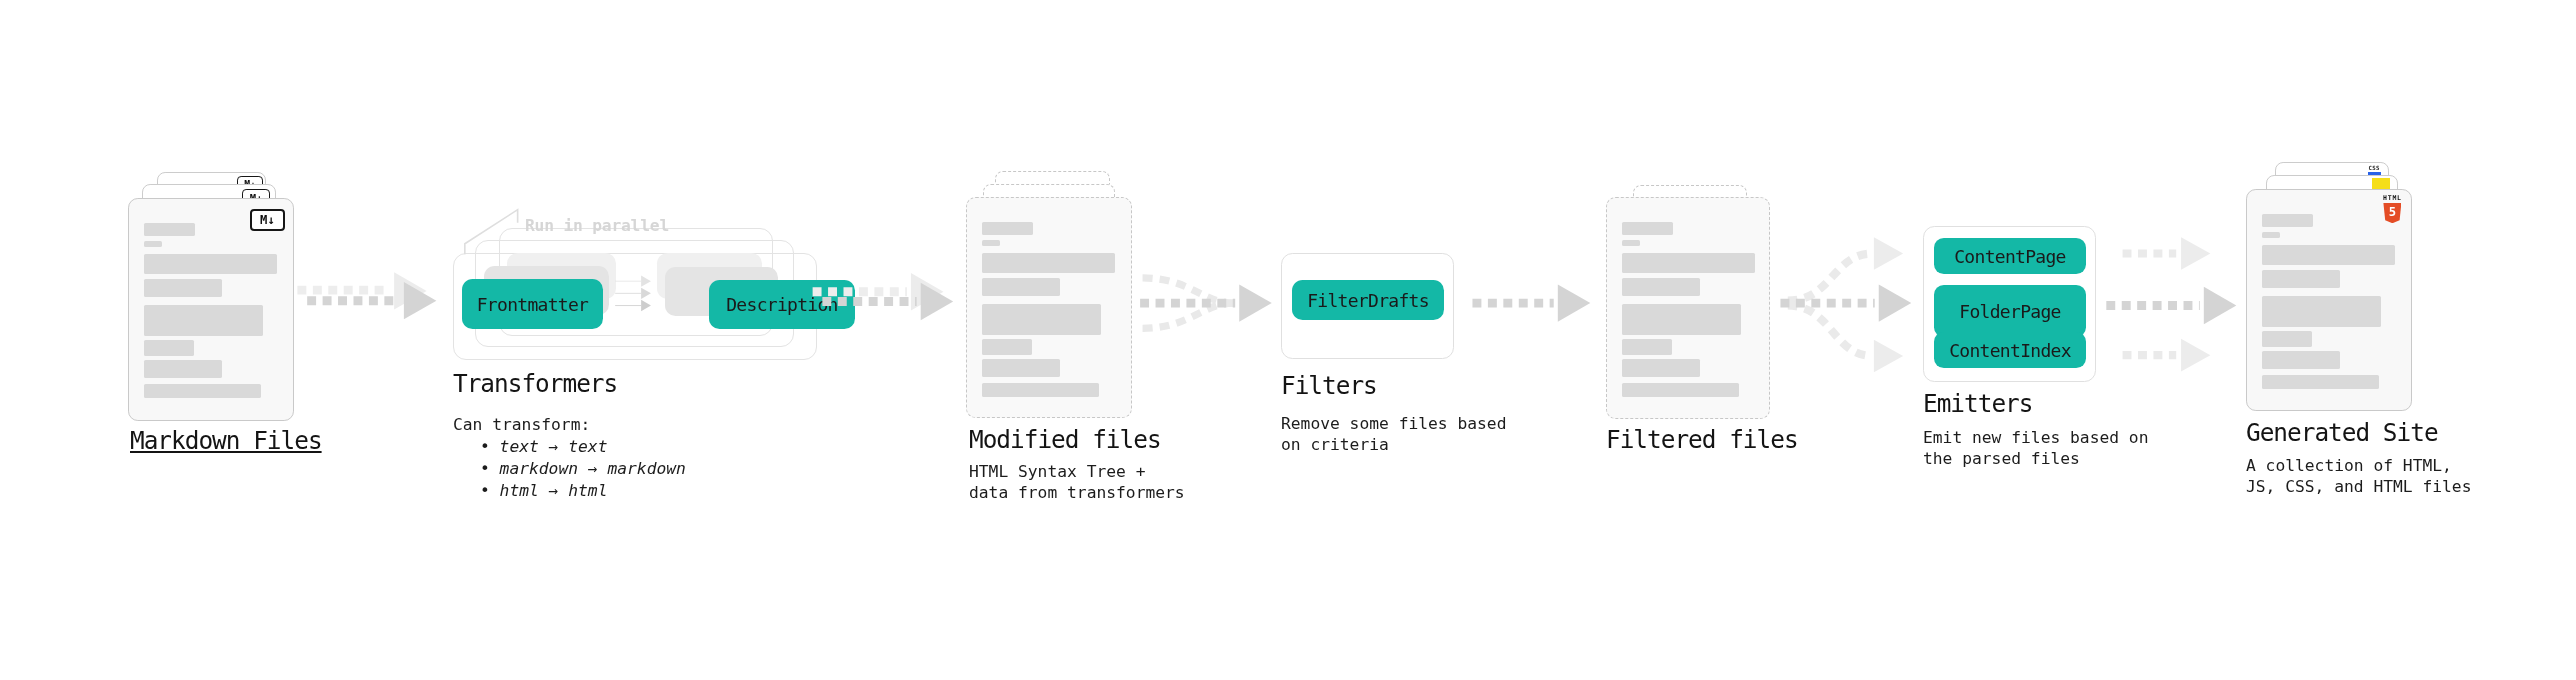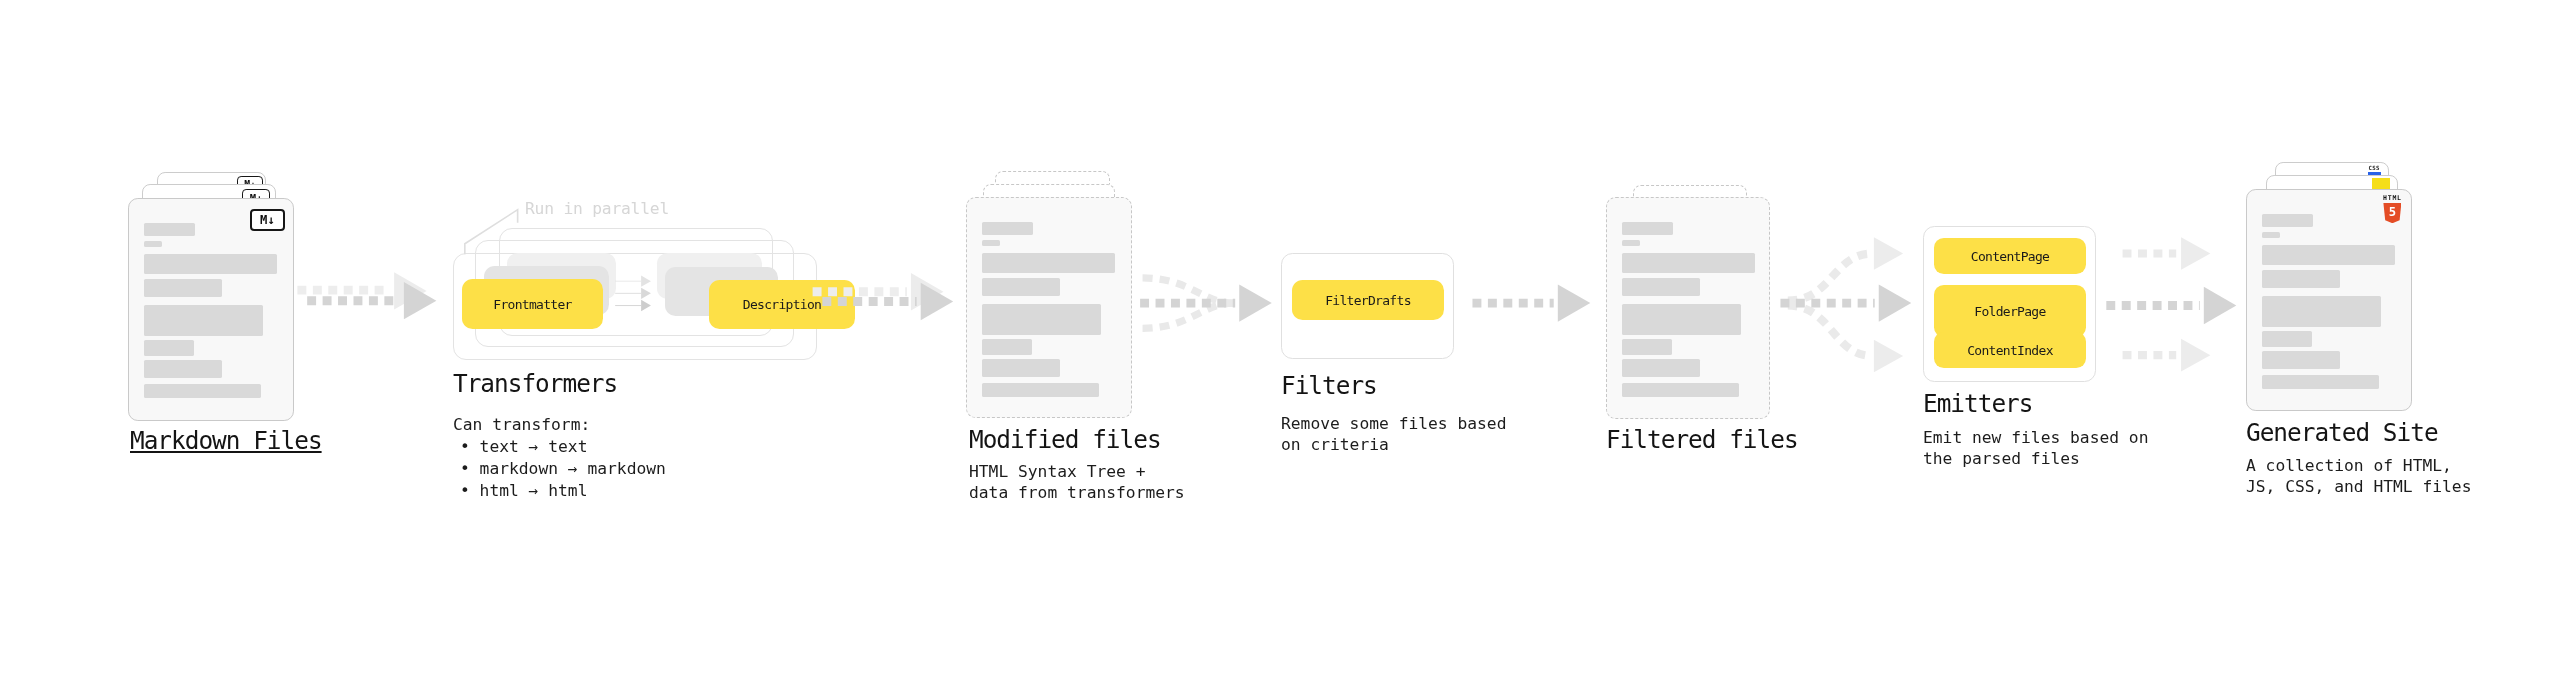--- a/index.html
+++ b/index.html
@@ -29,22 +29,22 @@
   .h5shield{width:18px;height:20.3px;margin:0.8px auto 0;background:#e44d26;color:#fff;font-weight:bold;
             font-size:12.2px;line-height:19.5px;text-align:center;
             clip-path:polygon(0 0,100% 0,90% 85%,50% 100%,10% 85%);}
   .csswrap{position:absolute;right:6.5px;top:1.6px;width:14.6px;text-align:center;}
   .csstxt{font-size:5.7px;font-weight:bold;letter-spacing:0.4px;color:#222;line-height:6.5px;}
   .cssbar{width:13px;height:3.3px;background:#2862e9;margin:0.8px auto 0;}
   .jsbadge{position:absolute;right:7.3px;top:2.4px;width:18px;height:13px;background:#f5de19;}
   
   .frame{position:absolute;box-sizing:border-box;border:1.6px solid #e3e3e3;border-radius:13px;background:transparent;}
   .panel{position:absolute;box-sizing:border-box;border:1.6px solid #e0e0e0;border-radius:11.4px;background:#ffffff;}
-  .chip{position:absolute;box-sizing:border-box;background:#fde047;border-radius:10.6px;color:#1a1a1a;
-        display:flex;align-items:center;justify-content:center;font-size:13px;letter-spacing:-0.7px;white-space:nowrap;}
+  .chip{position:absolute;box-sizing:border-box;background:#14b8a6;border-radius:10.6px;color:#1a1a1a;
+        display:flex;align-items:center;justify-content:center;font-size:18px;letter-spacing:-0.7px;white-space:nowrap;}
   .ghost{position:absolute;border-radius:10.6px;}
   .g1{background:#e4e4e4;}
   .g2{background:#f0f0f0;}
   
   .label{position:absolute;font-size:24.4px;letter-spacing:-1px;color:#141414;white-space:nowrap;line-height:28.4px;}
   .cap{position:absolute;font-size:16.3px;line-height:21px;color:#1c1c1c;white-space:nowrap;}
   .cap div{height:21px;}
   .bullets{position:absolute;font-size:16.3px;line-height:22px;color:#1c1c1c;white-space:nowrap;}
   .bullets div{height:22px;}
   .note{position:absolute;font-size:16.3px;letter-spacing:-0.2px;color:#d6d6d6;white-space:nowrap;}
@@ -93,25 +93,25 @@
     <div class="frame" style="left:453px;top:253px;width:364px;height:107px;"></div>
 
     <div class="ghost g2" style="left:507px;top:253px;width:109px;height:46px;"></div>
     <div class="ghost g1" style="left:484px;top:266px;width:125px;height:49px;"></div>
     <div class="chip" style="left:462px;top:279px;width:141px;height:50px;">Frontmatter</div>
 
     <div class="ghost g2" style="left:657px;top:253px;width:105px;height:46px;"></div>
     <div class="ghost g1" style="left:665px;top:267px;width:113px;height:49px;"></div>
     <div class="chip" style="left:661px;top:280px;width:146px;height:49px;margin-left:48px;">Description</div>
 
-    <div class="note" style="left:525px;top:199px;">Run in parallel</div>
+    <div class="note" style="left:525px;top:216px;font-weight:bold;">Run in parallel</div>
 
     <div class="label" style="left:453px;top:370px;">Transformers</div>
     <div class="cap" style="left:453px;top:414px;">Can transform:</div>
-    <div class="bullets" style="left:460px;top:436px;">
+    <div class="bullets" style="left:480px;top:436px;font-style:italic;">
       <div>• text → text</div>
       <div>• markdown → markdown</div>
       <div>• html → html</div>
     </div>
   </div>
 
   <div>
     <div class="doc dashed back" style="left:995px;top:171px;width:115px;height:98px;"></div>
     <div class="doc dashed back" style="left:983px;top:184px;width:132px;height:106px;"></div>
     <div class="doc dashed" style="left:966px;top:197px;width:166px;height:221px;">

